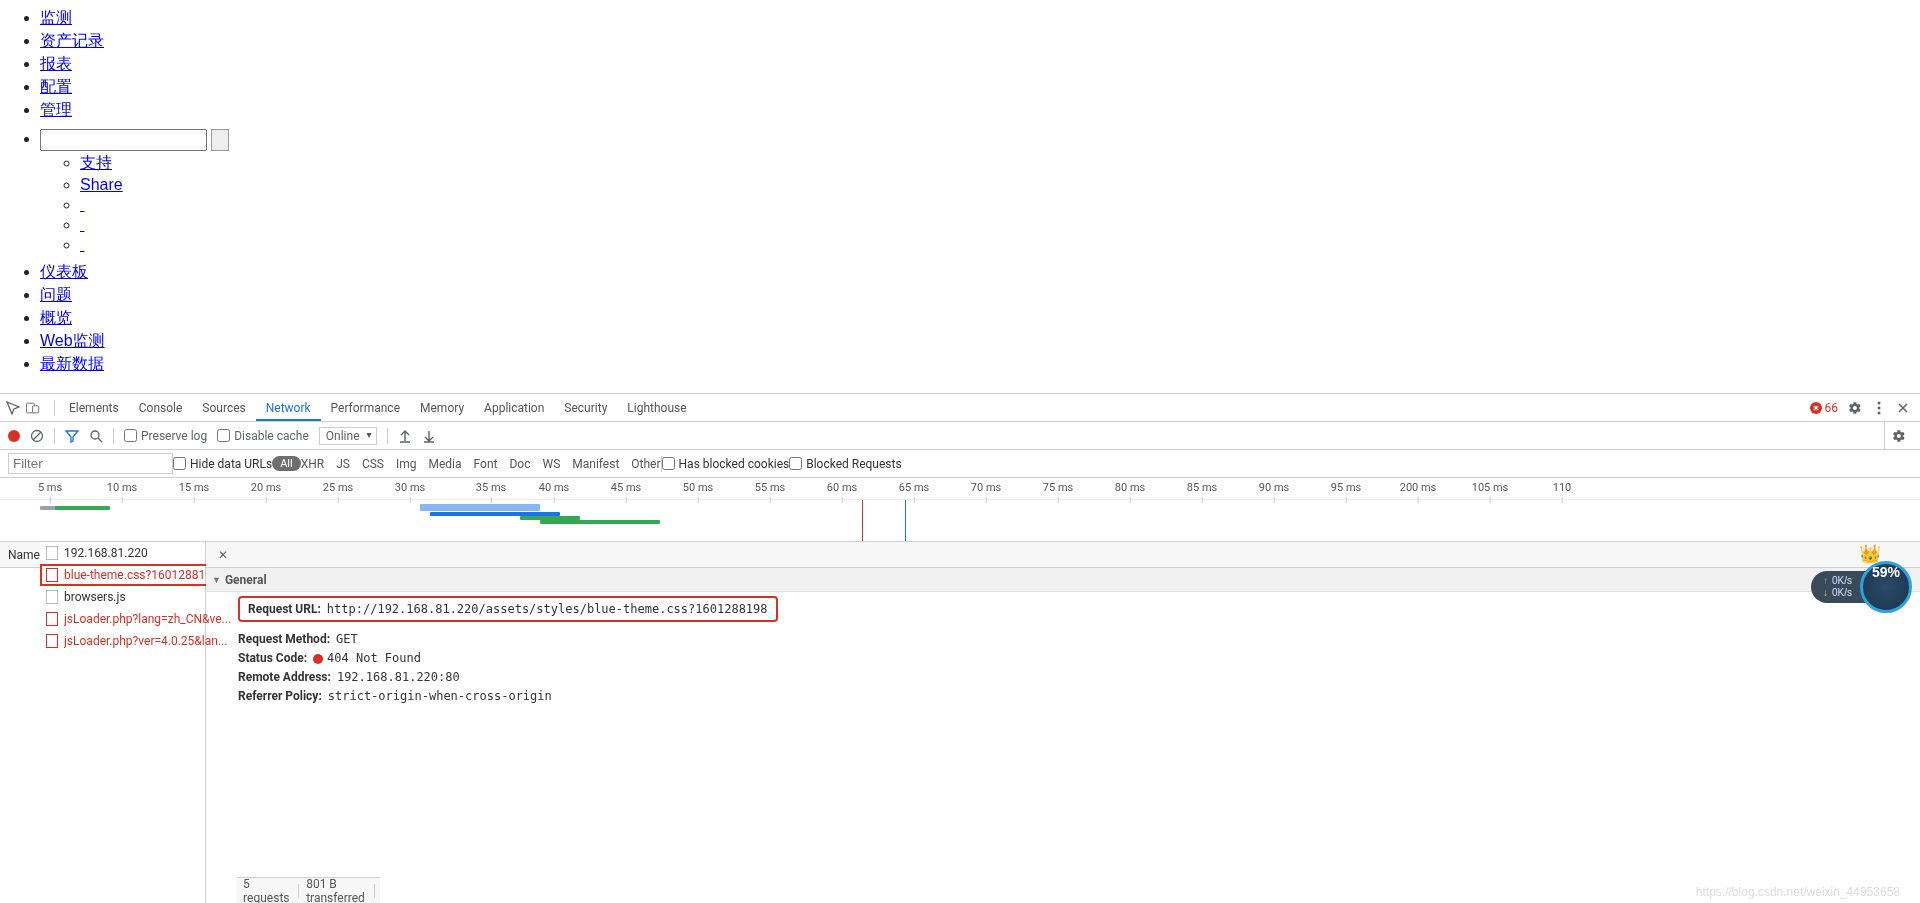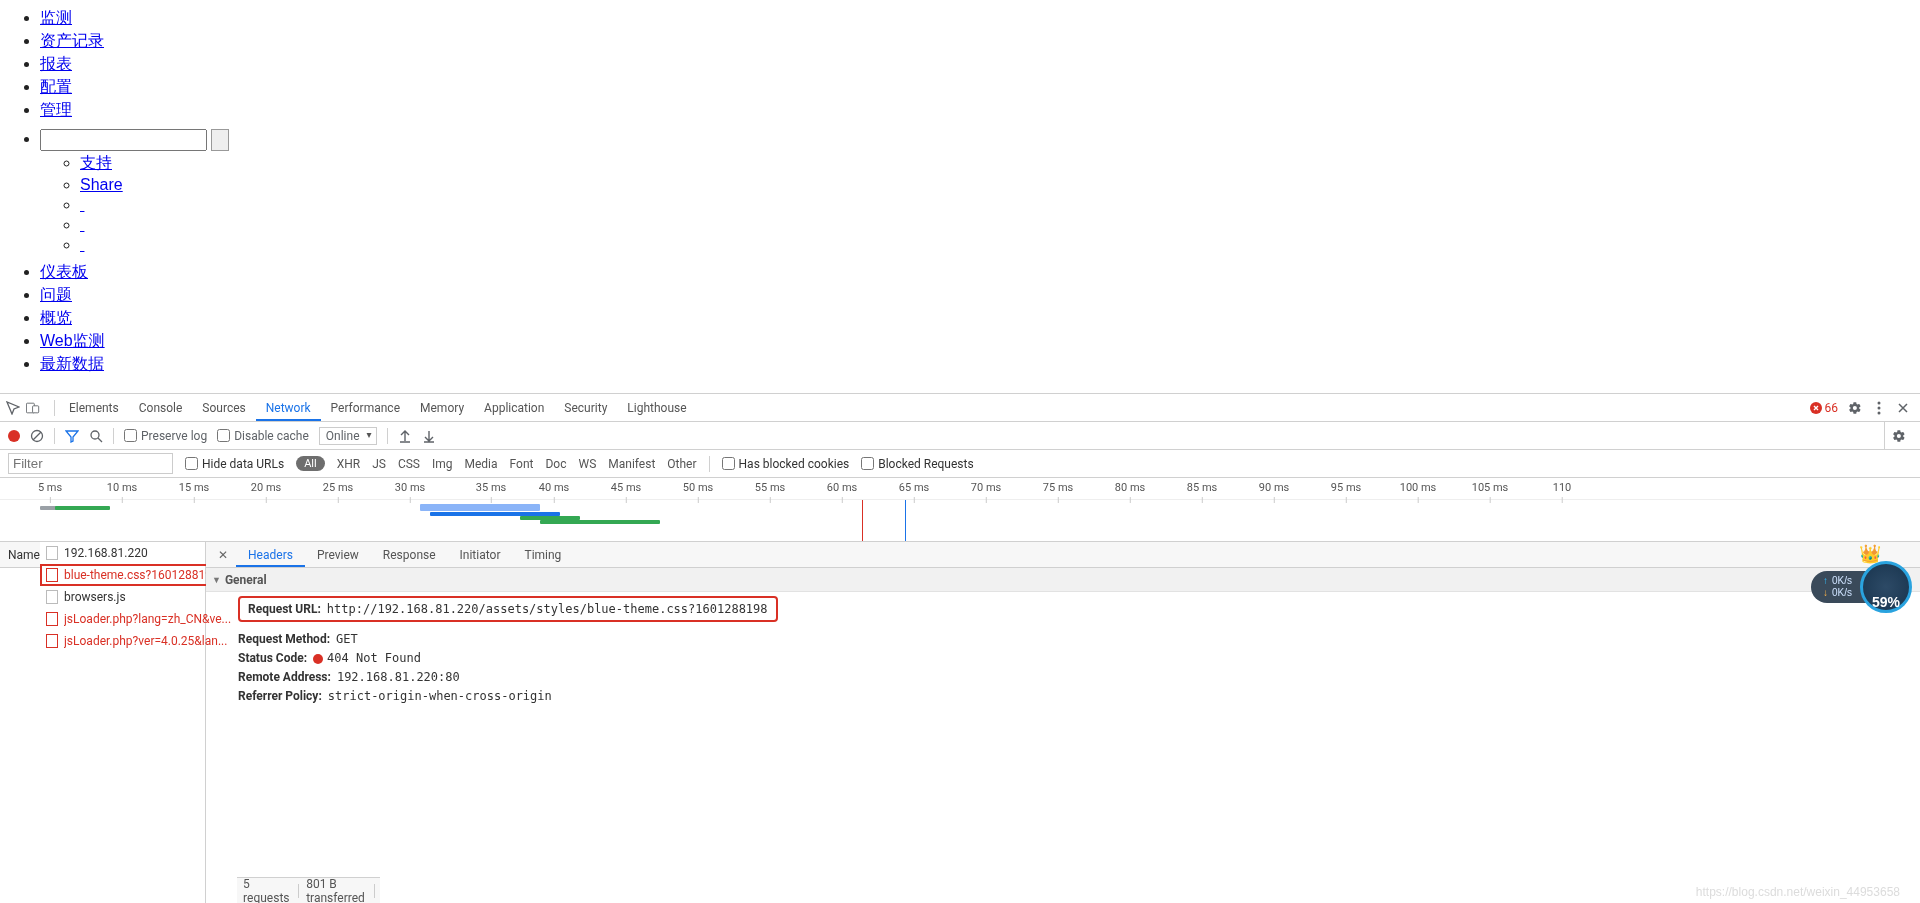--- a/index.html
+++ b/index.html
@@ -34,21 +34,21 @@
 
   .dt-toolbar { height: 28px; border-bottom: 1px solid #d0d0d0; display:flex; align-items:center; padding: 0 8px; gap: 10px; color:#5f6368; }
   .rec-dot { width:12px; height:12px; border-radius:50%; background:#d93025; }
   .ico { width:14px; height:14px; display:inline-flex; align-items:center; justify-content:center; }
   .divider { width:1px; height:16px; background:#d0d0d0; }
   .chk { display:flex; align-items:center; gap:4px; }
   .chk input { margin:0; }
   .online-sel { border:1px solid #ccc; padding:1px 16px 1px 6px; position:relative; background:#fff;}
   .online-sel::after { content:"▾"; position:absolute; right:4px; top:1px; font-size:10px; color:#555;}
 
-  .dt-filterbar { height: 28px; border-bottom: 1px solid #d0d0d0; display:flex; align-items:center; padding: 0 8px; gap: 12px; color:#333; }
+  .dt-filterbar { height: 28px; border-bottom: 1px solid #d0d0d0; display:flex; align-items:center; padding: 0 8px; color:#333; }
   .dt-filterbar input.filter { border:1px solid #ccc; padding:2px 4px; width:165px; color:#999;}
   .pill { background:#6e6e6e; color:#fff; border-radius:8px; padding:1px 8px; font-size:11px;}
   .ftype { color:#555; }
 
   .dt-timeline { height: 64px; border-bottom: 1px solid #d0d0d0; position:relative; overflow:hidden; }
   .tl-ruler { height:22px; border-bottom:1px solid #eee; position:relative; }
   .tl-tick { position:absolute; top:3px; font-size:11px; color:#555; transform:translateX(-50%);}
   .tl-tick::before { content:""; position:absolute; left:50%; top:16px; width:1px; height:6px; background:#ccc;}
   .tl-body { position:relative; height:42px; }
   .bar { position:absolute; height:4px; border-radius:1px; }
@@ -79,21 +79,21 @@
   .kv .v { font-family: Menlo, Consolas, monospace; color:#333;}
   .highlight-row { border:2px solid #d93025; border-radius:4px; padding:4px 8px; display:inline-flex; margin-top:-2px;}
   .status-dot { width:10px; height:10px; border-radius:50%; background:#d93025; display:inline-block; margin-right:4px; vertical-align:middle;}
 
   
   .net-widget { position:absolute; right:8px; bottom:290px; display:flex; align-items:center; gap:0; z-index:50;}
   .net-pill { background:#3a4a5a; color:#cfe3ff; border-radius:18px 0 0 18px; padding:4px 14px 4px 12px; font-size:10px; line-height:12px; }
   .net-pill .row { display:flex; align-items:center; gap:4px;}
   .arrow-up { color:#35c1ff;}
   .arrow-dn { color:#ffb347;}
-  .net-circle { width:52px; height:52px; border-radius:50%; background:radial-gradient(circle at 50% 50%, #2d4a66, #18344e); border:3px solid #2aa3df; display:flex; align-items:flex-end; justify-content:center; color:#fff; font-size:14px; font-weight:bold; margin-left:-6px;}
+  .net-circle { width:52px; height:52px; border-radius:50%; background:radial-gradient(circle at 50% 50%, #2d4a66, #18344e); border:3px solid #2aa3df; display:flex; align-items:flex-start; justify-content:center; color:#fff; font-size:14px; font-weight:bold; margin-left:-6px;}
   .crown { position:absolute; right:30px; top:-18px; font-size:18px; }
 
   .watermark { position:absolute; right:20px; bottom:4px; color:#dcdcdc; font-size:12px; z-index:2;}
 
   .gear-btn { width:28px; height:28px; border-left:1px solid #d0d0d0; display:flex; align-items:center; justify-content:center;}
 </style>
 </head>
 <body>
 
 <div class="page-area">
@@ -281,21 +281,21 @@
         <span class="tl-tick" style="left: 698px;">50 ms</span>
         <span class="tl-tick" style="left: 770px;">55 ms</span>
         <span class="tl-tick" style="left: 842px;">60 ms</span>
         <span class="tl-tick" style="left: 914px;">65 ms</span>
         <span class="tl-tick" style="left: 986px;">70 ms</span>
         <span class="tl-tick" style="left: 1058px;">75 ms</span>
         <span class="tl-tick" style="left: 1130px;">80 ms</span>
         <span class="tl-tick" style="left: 1202px;">85 ms</span>
         <span class="tl-tick" style="left: 1274px;">90 ms</span>
         <span class="tl-tick" style="left: 1346px;">95 ms</span>
-        <span class="tl-tick" style="left: 1418px;">100 ms</span>
+        <span class="tl-tick" style="left: 1418px;">200 ms</span>
         <span class="tl-tick" style="left: 1490px;">105 ms</span>
         <span class="tl-tick" style="left: 1562px;">110</span>
       </div>
     <div class="tl-body">
       <div class="bar" style="left:40px; top:6px; width:40px; background:#9aa0a6;"></div>
       <div class="bar" style="left:55px; top:6px; width:55px; background:#34a853;"></div>
       <div class="bar" style="left:420px; top:4px; width:120px; height:7px; background:#8ab4f8;"></div>
       <div class="bar" style="left:430px; top:12px; width:130px; background:#1a73e8;"></div>
       <div class="bar" style="left:520px; top:16px; width:60px; background:#34a853;"></div>
       <div class="bar" style="left:540px; top:20px; width:120px; background:#34a853;"></div>
@@ -332,27 +332,20 @@
       <div class="req-footer">
         <span>5 requests</span>
         <span class="sep"></span>
         <span>801 B transferred</span>
         <span class="sep"></span>
       </div>
     </div>
     <div class="detail-pane">
       <div class="detail-tabs">
         <span class="close">✕</span>
-        <div id="detail-tabs-host" style="display:flex;">
-            <span class="dtab active">Headers</span>
-            <span class="dtab">Preview</span>
-            <span class="dtab">Response</span>
-            <span class="dtab">Initiator</span>
-            <span class="dtab">Timing</span>
-          </div>
       </div>
       <div class="general-head">
         <span class="tri">▼</span>
         <span>General</span>
       </div>
       <div class="detail-body">
         <div class="kv highlight-row">
           <span class="k">Request URL:</span>
           <span class="v">http://192.168.81.220/assets/styles/blue-theme.css?1601288198</span>
         </div>

